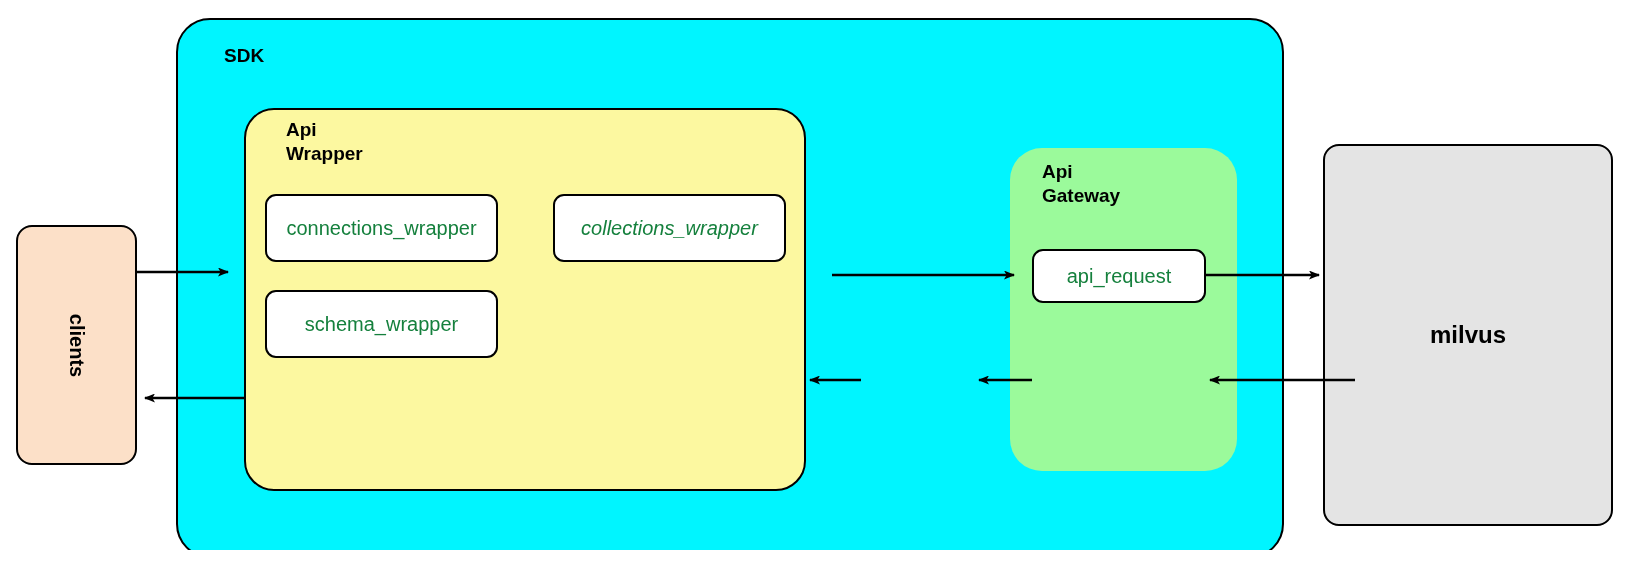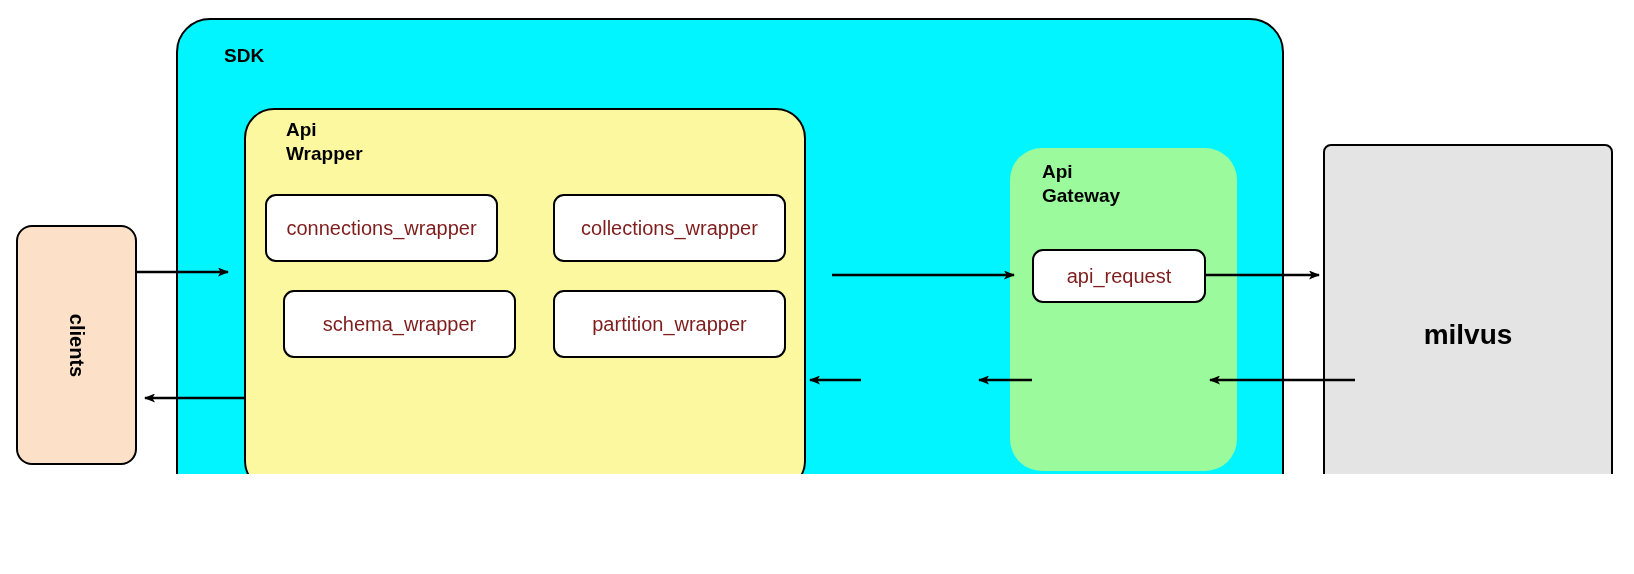--- a/index.html
+++ b/index.html
@@ -3,21 +3,21 @@
 <meta charset="utf-8">
 <style>
   html, body {
     margin: 0;
     padding: 0;
     background: #ffffff;
   }
   #canvas {
     position: relative;
     width: 1634px;
-    height: 474px;
+    height: 550px;
     background: #ffffff;
     font-family: "Liberation Sans", sans-serif;
     overflow: hidden;
   }
   .node {
     position: absolute;
     box-sizing: border-box;
     display: flex;
     align-items: center;
     justify-content: center;
@@ -66,26 +66,26 @@
   .lbl-sdk { left: 46px; top: 24px; }
   .lbl-apiwrapper { left: 40px; top: 8px; }
   .lbl-apigateway { left: 32px; top: 12px; }
 
   
   .box {
     background: #ffffff;
     border: 2px solid #000000;
     border-radius: 11px;
     font-size: 20px;
-    color: #7f1d1d;
+    color: #15803d;
   }
   .box-wrapper { width: 233px; height: 68px; }
   .b-connections { left: 265px; top: 194px; }
-  .b-collections { left: 553px; top: 194px; }
-  .b-schema      { left: 283px; top: 290px; text-align: center; }
+  .b-collections { left: 553px; top: 194px; font-style: italic; }
+  .b-schema      { left: 265px; top: 290px; text-align: center; }
   .b-partition   { left: 553px; top: 290px; }
   .b-index       { left: 265px; top: 386px; }
   .b-utility     { left: 553px; top: 386px; }
 
   .box-gw { width: 174px; height: 54px; left: 1032px; }
   .b-apireq { top: 249px; justify-content: center; }
   .b-apires { top: 353px; }
 
   .b-checker {
     left: 861px;
@@ -109,23 +109,23 @@
     transform: rotate(90deg);
     white-space: nowrap;
   }
   .box-milvus {
     left: 1323px;
     top: 144px;
     width: 290px;
     height: 382px;
     background: #e4e4e4;
     border: 2px solid #000000;
-    border-radius: 8px;
+    border-radius: 16px;
     font-weight: bold;
-    font-size: 28px;
+    font-size: 24px;
   }
 
   
   #connectors {
     position: absolute;
     left: 0;
     top: 0;
     width: 1634px;
     height: 574px;
     pointer-events: none;
@@ -151,23 +151,20 @@
   </div>
 
   <div class="node box box-wrapper b-connections">
     <span>connections_wrapper</span>
   </div>
   <div class="node box box-wrapper b-collections">
     <span>collections_wrapper</span>
   </div>
   <div class="node box box-wrapper b-schema">
     <span>schema_wrapper</span>
-  </div>
-  <div class="node box box-wrapper b-partition">
-    <span>partition_wrapper</span>
   </div>
 
   <div class="node box box-gw b-apireq">
     <span>api_request</span>
   </div>
 
 
   <div class="node box-clients">
     <span class="vtext">clients</span>
   </div>

